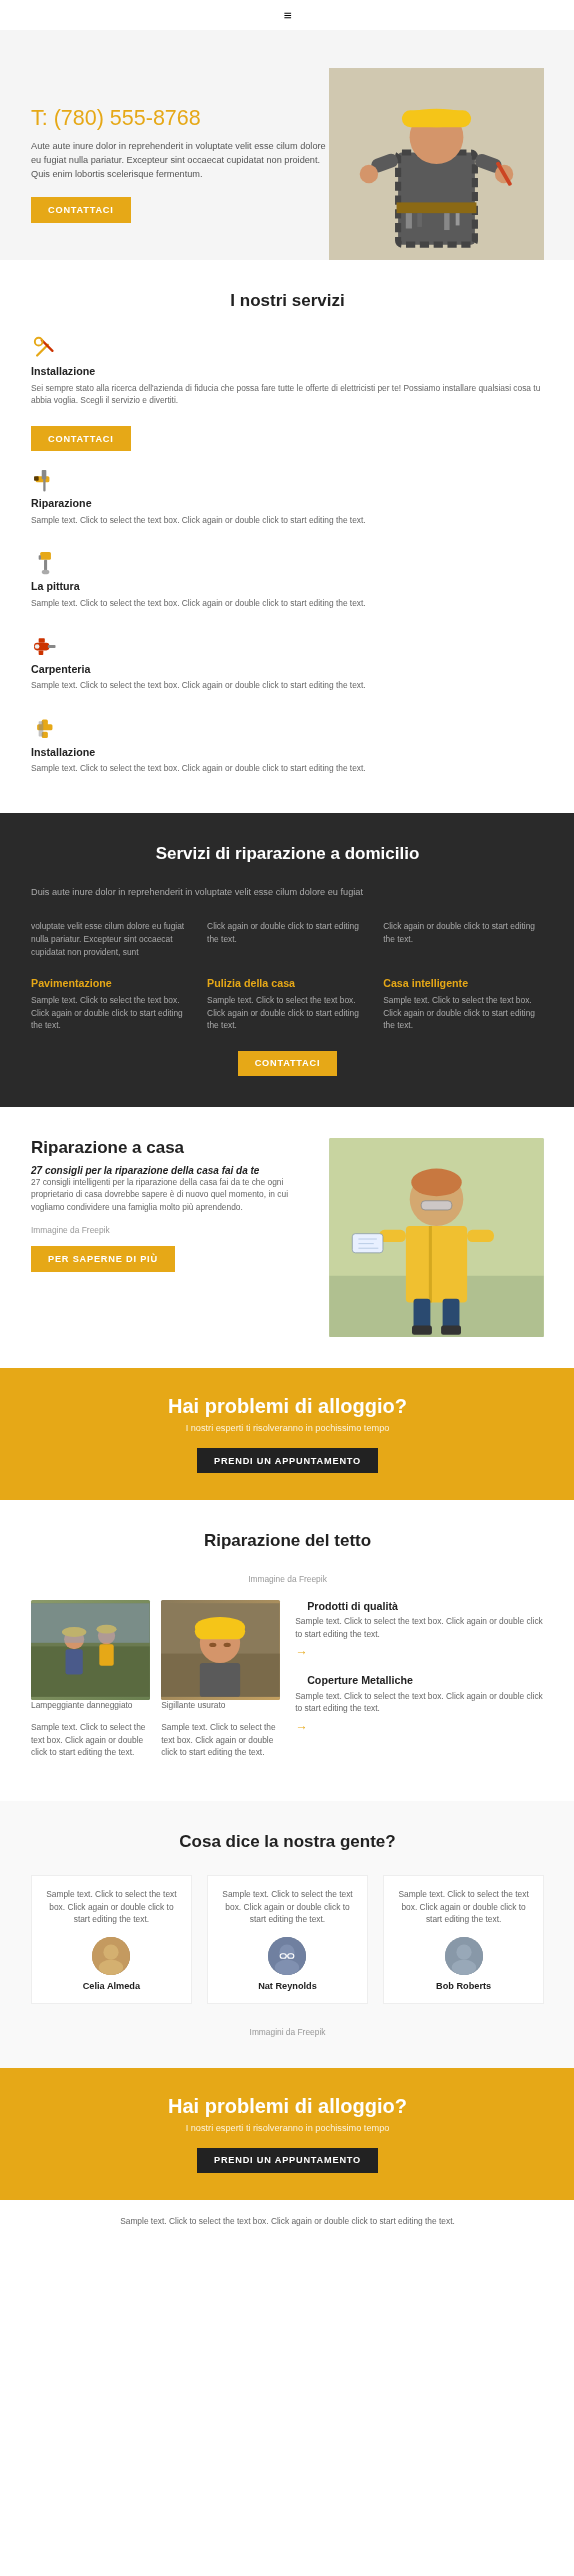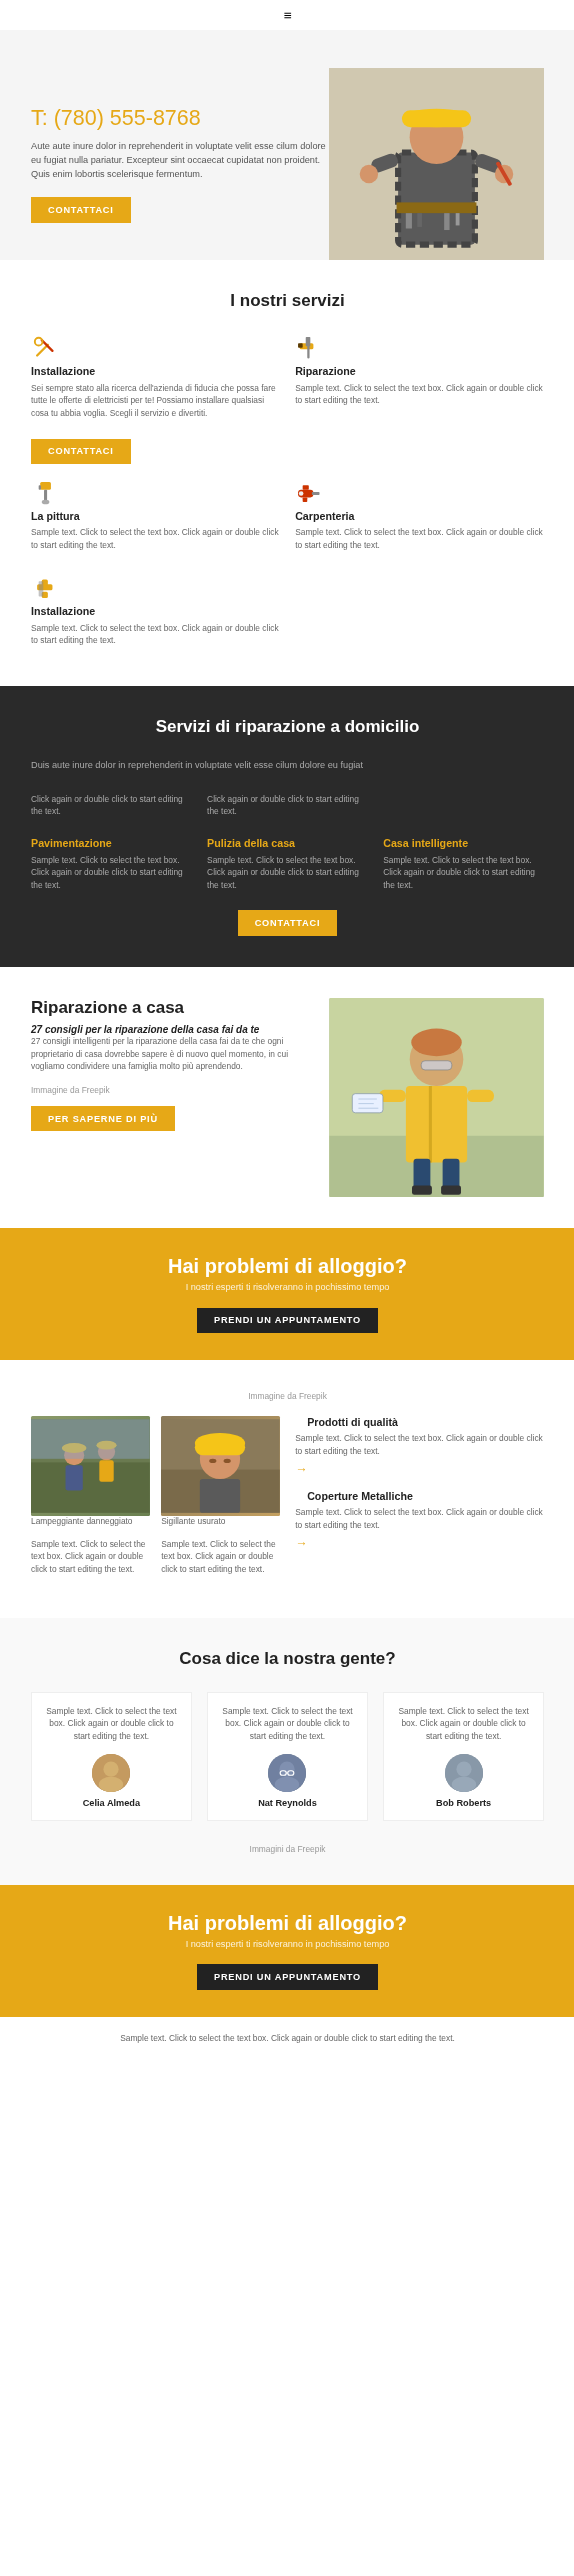--- a/index.html
+++ b/index.html
@@ -17,21 +17,21 @@
     .hero-desc { font-size: 9.2px; color: #555; margin-bottom: 15.3px; line-height: 1.5; }
     .btn-yellow { background: #e6a817; color: #fff; border: none; padding: 7.7px 17px; font-size: 9.2px; font-weight: 700; cursor: pointer; text-transform: uppercase; letter-spacing: 0.8px; }
     .btn-dark { background: #222; color: #fff; border: none; padding: 7.7px 17px; font-size: 9.2px; font-weight: 700; cursor: pointer; text-transform: uppercase; letter-spacing: 0.8px; }
     .hero-image { width: 215px; height: 192px; position: relative; flex-shrink: 0; }
 
     
     .section-padding { padding: 31px 31px; }
     .section-title { text-align: center; font-size: 17px; font-weight: 800; color: #222; margin-bottom: 23px; }
     .section-subtitle { text-align: left; font-size: 9.2px; color: #666; margin-bottom: 23px; }
 
-    .services-grid { display: grid; grid-template-columns: 1fr 1fr; gap: 15.3px; }
+    .services-grid { display: grid; grid-template-columns: 1fr; gap: 15.3px; }
     .service-item { }
     .service-name { font-size: 10.7px; font-weight: 700; color: #222; margin-bottom: 4.6px; }
     .service-desc { font-size: 8.4px; color: #666; line-height: 1.5; margin-bottom: 7.7px; }
 
     .contattaci-btn { margin-top: 11.5px; }
 
     
     .dark-section { background: #2a2a2a; padding: 31px 31px; color: #fff; }
     .dark-section .section-title { color: #fff; }
     .dark-section .section-subtitle { color: #aaa; }
@@ -203,20 +203,23 @@
 
   </div>
 </div>
 
 <div class="dark-section">
   <div class="section-title">Servizi di riparazione a domicilio</div>
   <div class="section-subtitle">Duis aute inure dolor in reprehenderit in voluptate velit esse cilum dolore eu fugiat</div>
 
   <div class="dark-grid">
     <div class="dark-item">
+      <div class="dark-item-text">voluptate velit esse cilum dolore eu fugiat nulla pariatur. Excepteur sint occaecat cupidatat non provident, sunt</div>
+    </div>
+    <div class="dark-item">
       <div class="dark-item-text">Click again or double click to start editing the text.</div>
     </div>
     <div class="dark-item">
       <div class="dark-item-text">Click again or double click to start editing the text.</div>
     </div>
   </div>
 
   <div class="dark-grid">
     <div class="dark-item">
       <div class="dark-item-name">Pavimentazione</div>
@@ -278,20 +281,21 @@
   </div>
 </div>
 
 <div class="yellow-cta">
   <div class="yellow-cta-title">Hai problemi di alloggio?</div>
   <div class="yellow-cta-sub">I nostri esperti ti risolveranno in pochissimo tempo</div>
   <button class="btn-dark">PRENDI UN APPUNTAMENTO</button>
 </div>
 
 <div class="roof-section">
+  <div class="section-title">Riparazione del tetto</div>
   <div class="section-subtitle" style="font-size:8.4px; color:#999; text-align:center; margin-bottom:15.3px;">Immagine da Freepik</div>
 
   <div class="roof-layout">
     <div class="roof-left">
       <div class="roof-images">
         <div>
           <div class="roof-img roof-img-1">
             <svg width="100%" height="100" viewBox="0 0 165 130">
               <rect width="165" height="130" fill="#6a7a50"></rect>
               <rect x="0" y="60" width="165" height="70" fill="#5a6a40"></rect>

